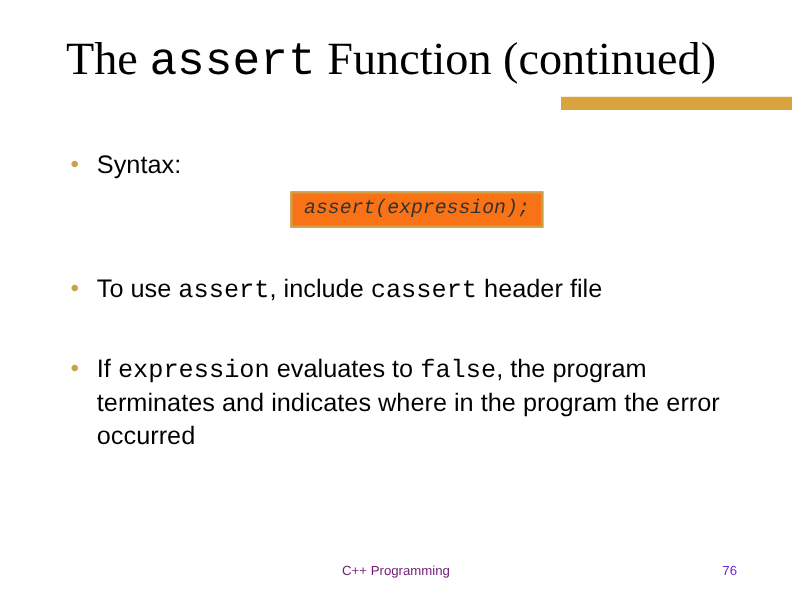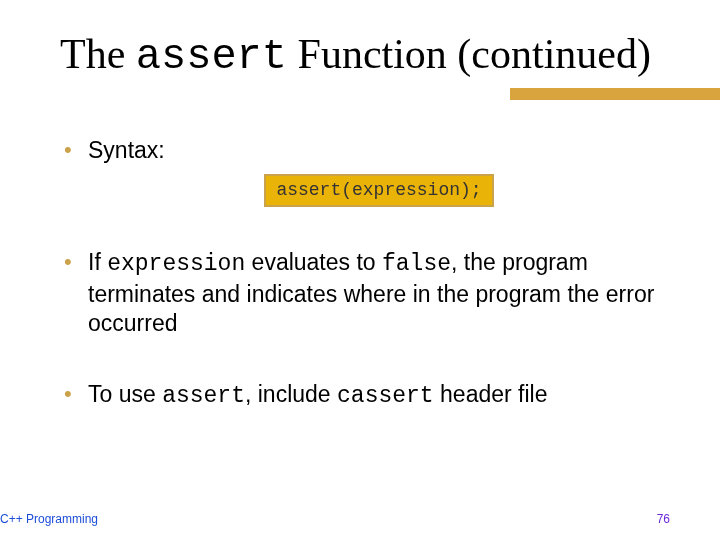--- a/index.html
+++ b/index.html
@@ -55,38 +55,39 @@
     font-size: 22px;
   }
   .mono { font-family: "Courier New", Courier, monospace; }
   .codebox-wrap {
     text-align: center;
     margin: 8px 0 14px 0;
   }
   .codebox {
     display: inline-block;
     border: 2px solid #c9a24a;
-    background: #eab308;
+    background: #f97316;
     padding: 3px 10px;
     font-family: "Courier New", Courier, monospace;
     font-size: 18px;
     color: #333;
+    font-style: italic;
   }
   .subline {
     padding-left: 28px;
     margin-bottom: 6px;
   }
   .footer-text {
     position: absolute;
     bottom: 14px;
     left: 0;
     width: 100%;
-    text-align: left;
+    text-align: center;
     font-size: 12px;
-    color: #1d4ed8;
+    color: #701a75;
   }
   .page-num {
     position: absolute;
     bottom: 14px;
     right: 50px;
     font-size: 12px;
     color: #6d28d9;
   }
 </style>
 </head>
@@ -104,24 +105,24 @@
     <ul>
       <li>
         <span>Syntax:</span>
         <div class="codebox-wrap">
           <span class="codebox">assert(expression);</span>
         </div>
       </li>
     </ul>
     <ul>
       <li>
-        <span>If </span><span class="mono">expression</span><span> evaluates to </span><span class="mono">false</span><span>, the program terminates and indicates where in the program the error occurred</span>
+        <span>To use </span><span class="mono">assert</span><span>, include </span><span class="mono">cassert</span><span> header file</span>
       </li>
       <li>
-        <span>To use </span><span class="mono">assert</span><span>, include </span><span class="mono">cassert</span><span> header file</span>
+        <span>If </span><span class="mono">expression</span><span> evaluates to </span><span class="mono">false</span><span>, the program terminates and indicates where in the program the error occurred</span>
       </li>
     </ul>
   </div>
 
   <div class="footer-text">C++ Programming</div>
   <div class="page-num">76</div>
 
 </div>
 
 </body></html>

